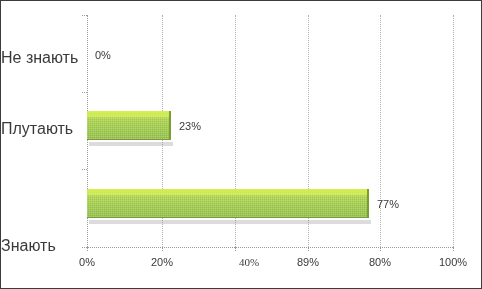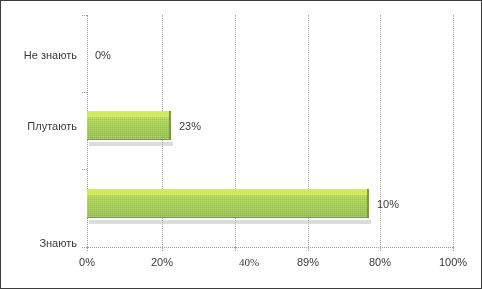--- a/index.html
+++ b/index.html
@@ -116,22 +116,22 @@
     top: 31px;
     height: 4px;
     background: rgba(140,140,140,0.30);
   }
 
   
   .cat-label {
     position: absolute;
     right: 16px;
     width: 76px;
-    text-align: right;
-    font-size: 11px;
+    text-align: left;
+    font-size: 16px;
     color: #3a3a3a;
     white-space: nowrap;
   }
 
   .value-label {
     position: absolute;
     font-size: 11px;
     color: #3a3a3a;
     white-space: nowrap;
   }
@@ -183,21 +183,21 @@
     <div class="bar" style="width:84px;"></div>
   </div>
   <div class="cat-label" style="left:0px; top:119px;">Плутають</div>
   <div class="value-label" style="left:178px; top:119px;">23%</div>
 
   <div class="bar-wrap" style="left:86px; top:188px; width:282px;">
     <div class="bar-shadow" style="width:282px;"></div>
     <div class="bar" style="width:282px;"></div>
   </div>
   <div class="cat-label" style="left:0px; top:197px;margin-top:39px;">Знають</div>
-  <div class="value-label" style="left:376px; top:197px;">10%</div>
+  <div class="value-label" style="left:376px; top:197px;">77%</div>
 
   <div class="x-label" style="left:86px;">0%</div>
   <div class="x-label" style="left:161px;">20%</div>
   <div class="x-label" style="left:248px;font-family:Liberation Serif, serif;">40%</div>
   <div class="x-label" style="left:307px;">89%</div>
   <div class="x-label" style="left:379px;">80%</div>
   <div class="x-label" style="left:452px;">100%</div>
 
 </div>
 

